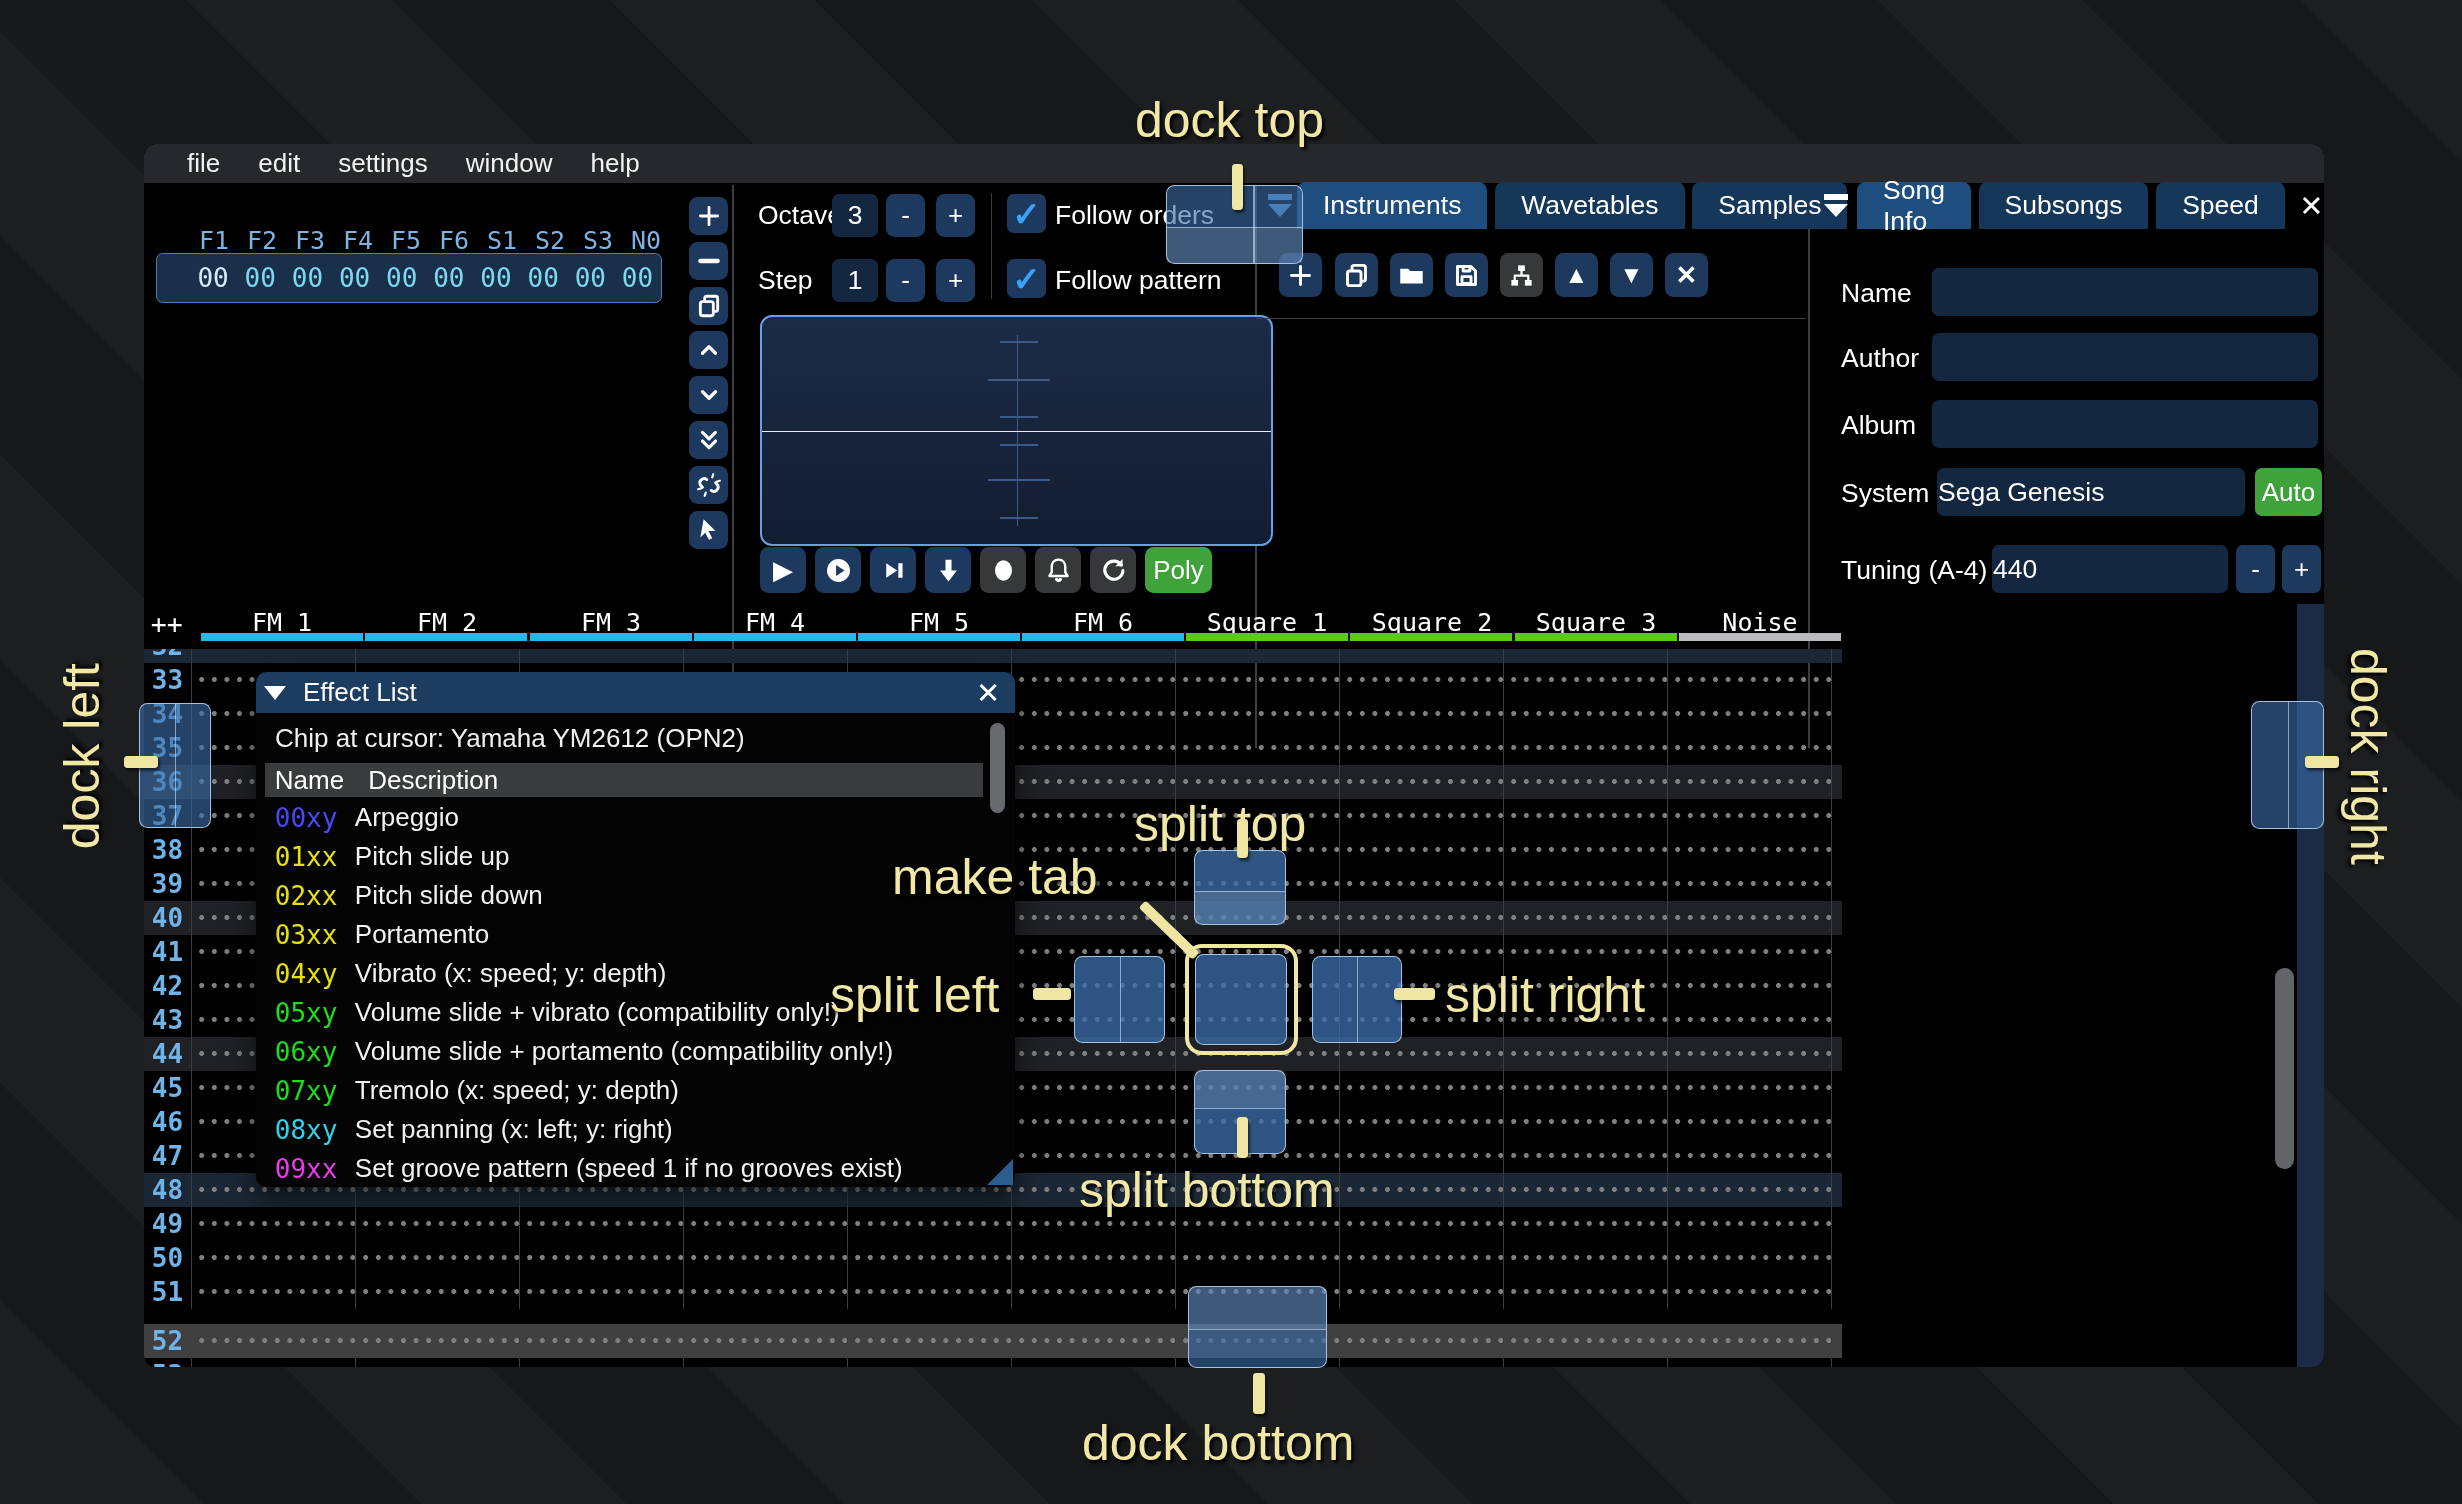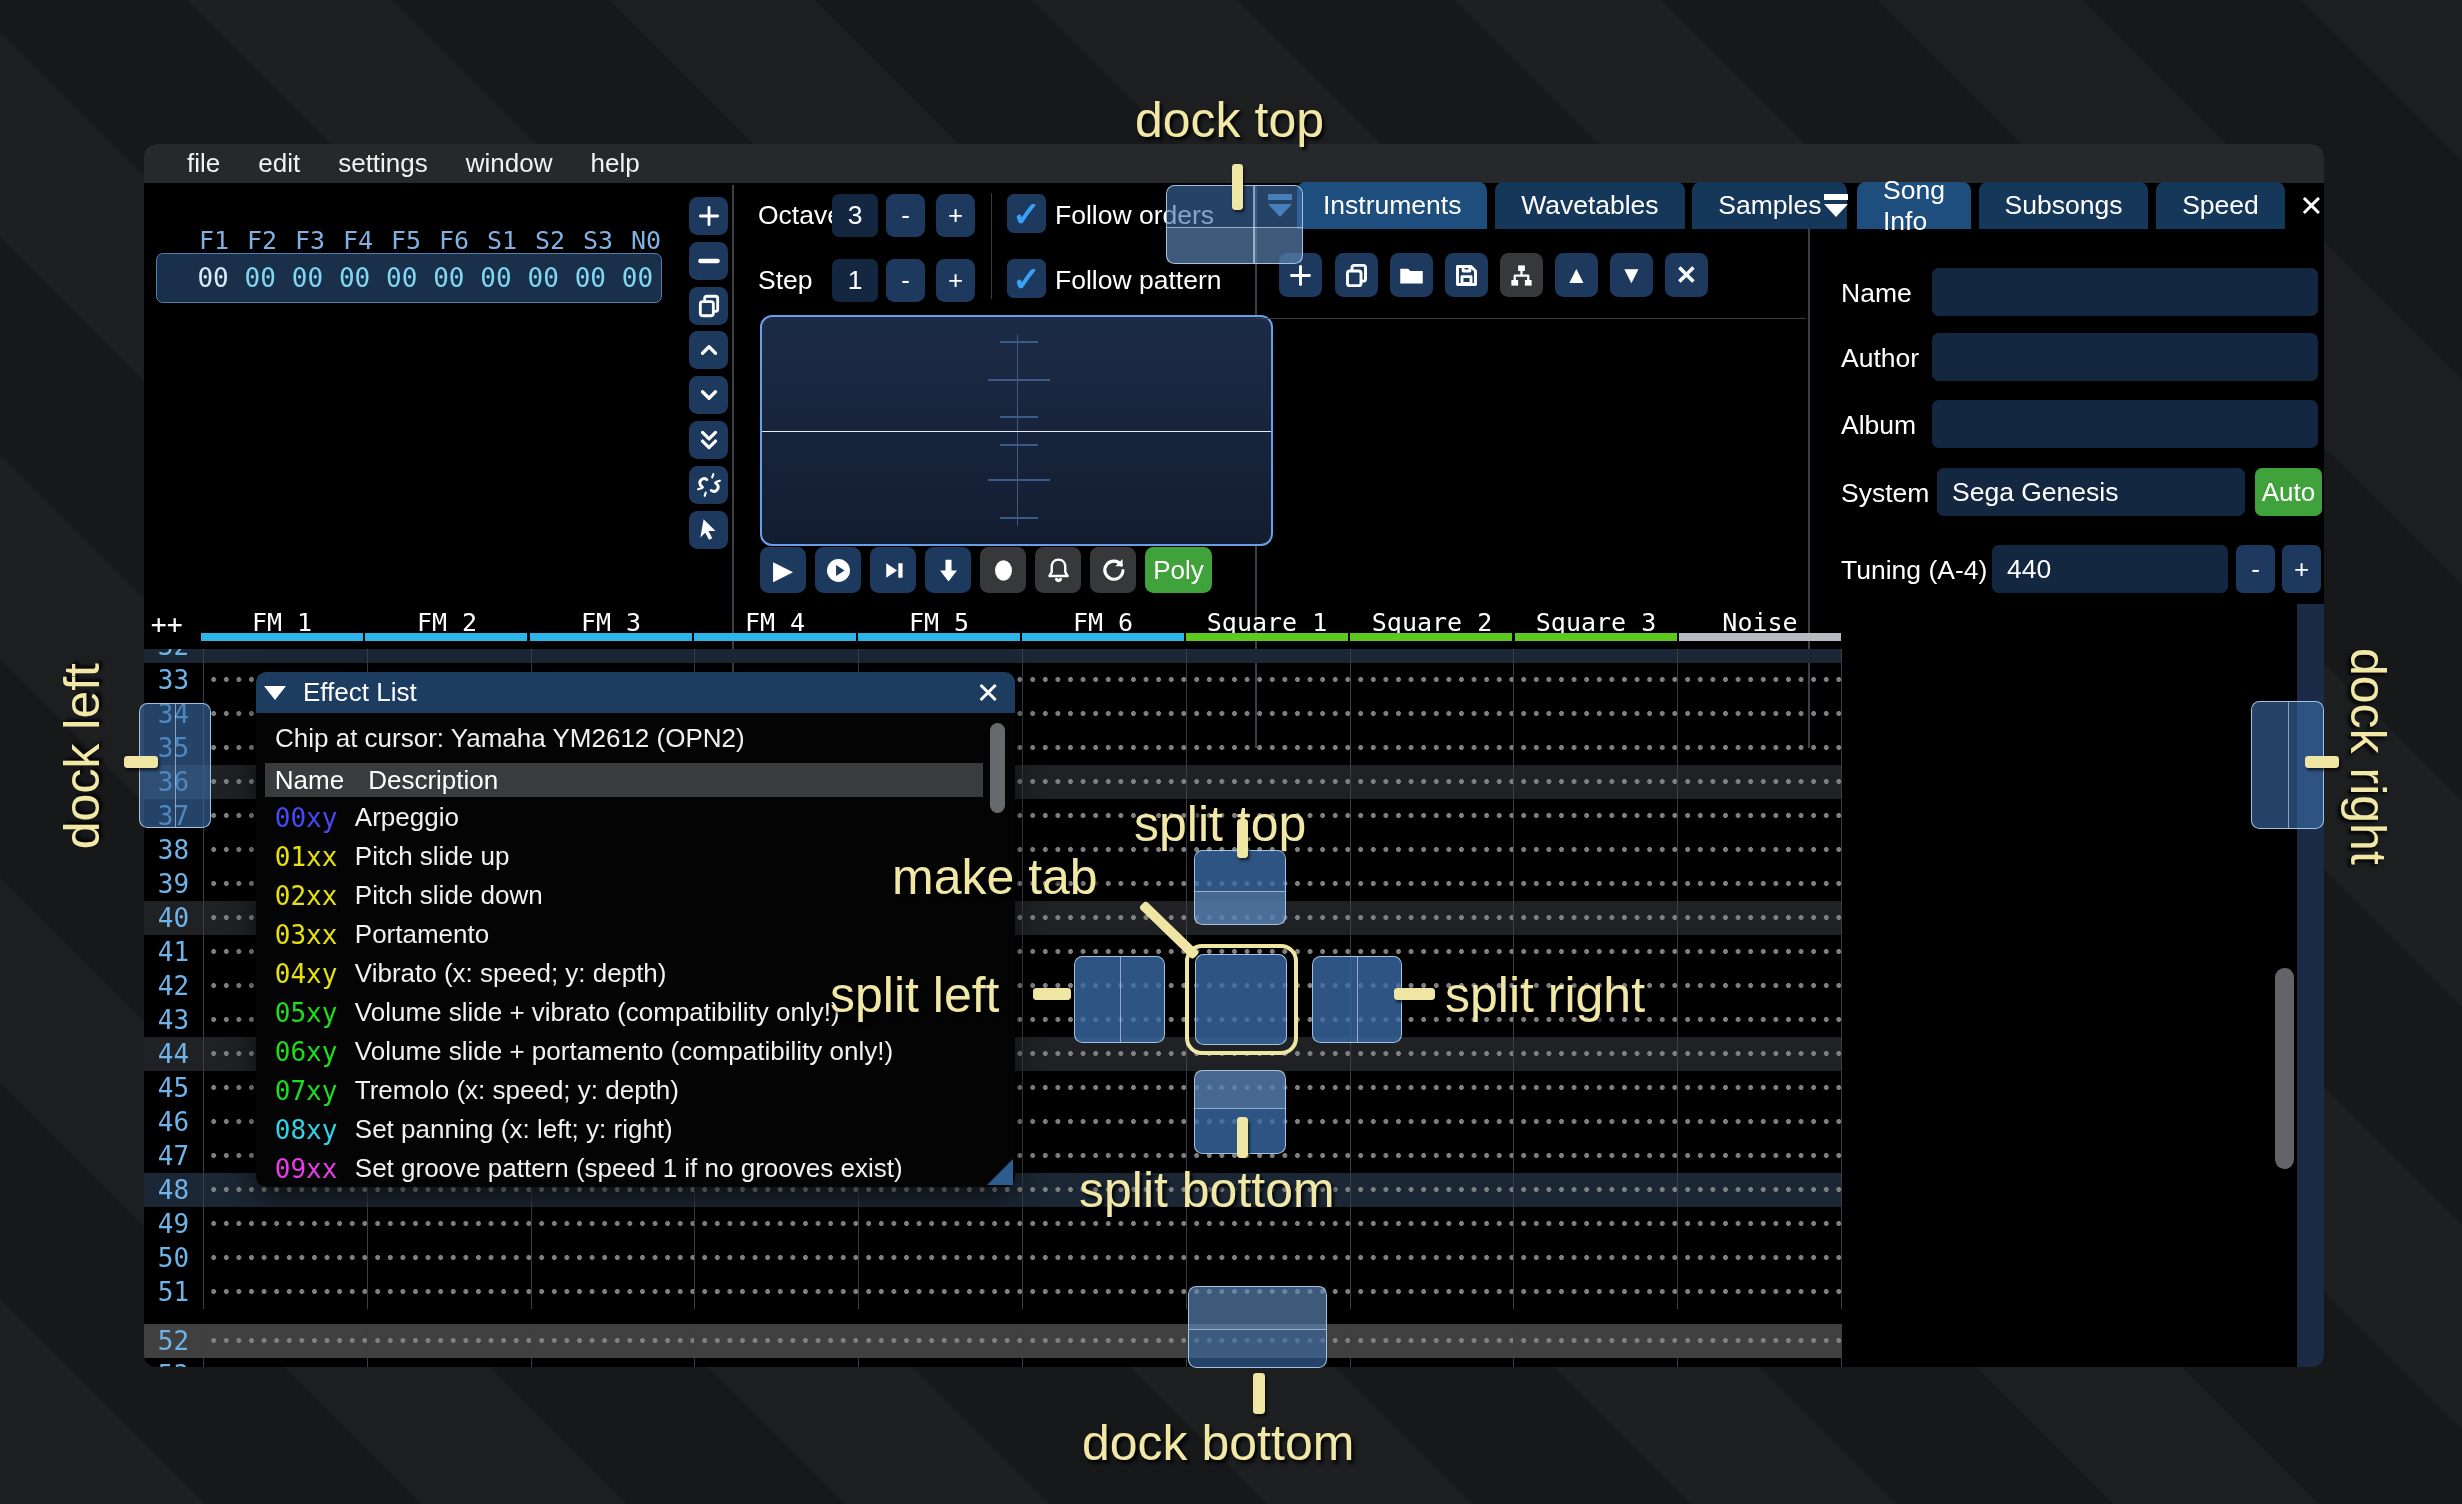--- a/index.html
+++ b/index.html
@@ -48,30 +48,30 @@
   .collapse-icon .bar{width:24px;height:6px;}
   .collapse-icon .tri{width:0;height:0;border-left:12px solid transparent;border-right:12px solid transparent;border-top:13.7px solid;}
   
   .itb{position:absolute;top:109px;width:43px;height:44px;background:#1d3a5e;border-radius:8.5px;display:flex;align-items:center;justify-content:center;color:#fff;font-size:26px;}
   .itb.gray{background:#37383a;}
   .itb svg{width:27px;height:27px;}
   #none-row{position:absolute;left:1112px;top:180px;width:550px;height:48px;background:#152a45;display:flex;align-items:center;font-size:26.5px;color:#fff;}
   #none-circle{width:22px;height:22px;border:2.6px solid #fff;border-radius:50%;margin:0 15.4px 0 15.4px;}
   
   .si-label{position:absolute;font-size:26.5px;color:#fff;left:1697px;}
-  .si-input{position:absolute;height:48px;background:#142741;border-radius:6.8px;display:flex;align-items:center;padding-left:15px;font-size:26.5px;color:#fff;box-sizing:border-box;}
+  .si-input{position:absolute;height:48px;background:#142741;border-radius:6.8px;display:flex;align-items:center;padding-left:1px;font-size:26.5px;color:#fff;box-sizing:border-box;}
   #auto-btn{position:absolute;left:2111px;top:324px;width:67px;height:48px;background:#3fa23a;border-radius:6.8px;display:flex;align-items:center;justify-content:center;font-size:26px;color:#fff;}
   .si-pm{position:absolute;top:401px;width:39px;height:48px;background:#1d3a5e;border-radius:6.8px;display:flex;align-items:center;justify-content:center;font-size:26px;color:#fff;}
   
   #pat-corner{position:absolute;left:6.8px;top:464px;font-size:26.5px;color:#fff;}
   .ch-name{position:absolute;top:464px;font-size:25px;color:#fff;text-align:center;width:164px;}
   .ch-bar{position:absolute;top:489px;height:7.7px;width:162px;}
   #pat-rows{position:absolute;left:0;top:505px;width:1698px;height:718px;overflow:hidden;}
   .prow{display:flex;height:34px;align-items:center;}
-  .prow .rnum{width:60px;text-align:center;font-size:26px;color:#6fb3e8;font-family:"DejaVu Sans Mono",monospace;border-right:0.9px solid #3b3e42;box-sizing:border-box;height:100%;display:flex;align-items:center;justify-content:center;}
+  .prow .rnum{width:48px;text-align:center;font-size:26px;color:#6fb3e8;font-family:"DejaVu Sans Mono",monospace;border-right:0.9px solid #3b3e42;box-sizing:border-box;height:100%;display:flex;align-items:center;justify-content:center;font-weight:bold;}
   .pcell{width:164px;height:100%;border-right:0.9px solid #3b3e42;box-sizing:border-box;
     background-image:radial-gradient(circle, #808080 2.1px, rgba(0,0,0,0) 2.6px);
     background-repeat:repeat-x;background-size:12.6px 8.5px;background-position:3.4px 50%;}
   #pat-scroll-track{position:absolute;left:2153px;top:460px;width:26.5px;height:764px;background:#1b2b45;}
   #pat-scroll-thumb{position:absolute;left:2131px;top:824px;width:19px;height:201px;background:#626467;border-radius:9.4px;}
   
   #effect-window{position:absolute;left:256px;top:672px;width:759px;height:515px;background:#040404;border-radius:10.3px;box-shadow:0 10.3px 29px rgba(0,0,0,0.6);z-index:50;}
   #effect-titlebar{position:absolute;left:0;top:0;width:100%;height:41px;background:#1c3c60;border-radius:10.3px 10.3px 0 0;display:flex;align-items:center;box-sizing:border-box;padding:0 8px;}
   #effect-titlebar .tri{width:0;height:0;border-left:11px solid transparent;border-right:11px solid transparent;border-top:14.5px solid #fff;margin-right:17px;}
   #effect-title{font-size:26px;color:#fff;flex:1;}

